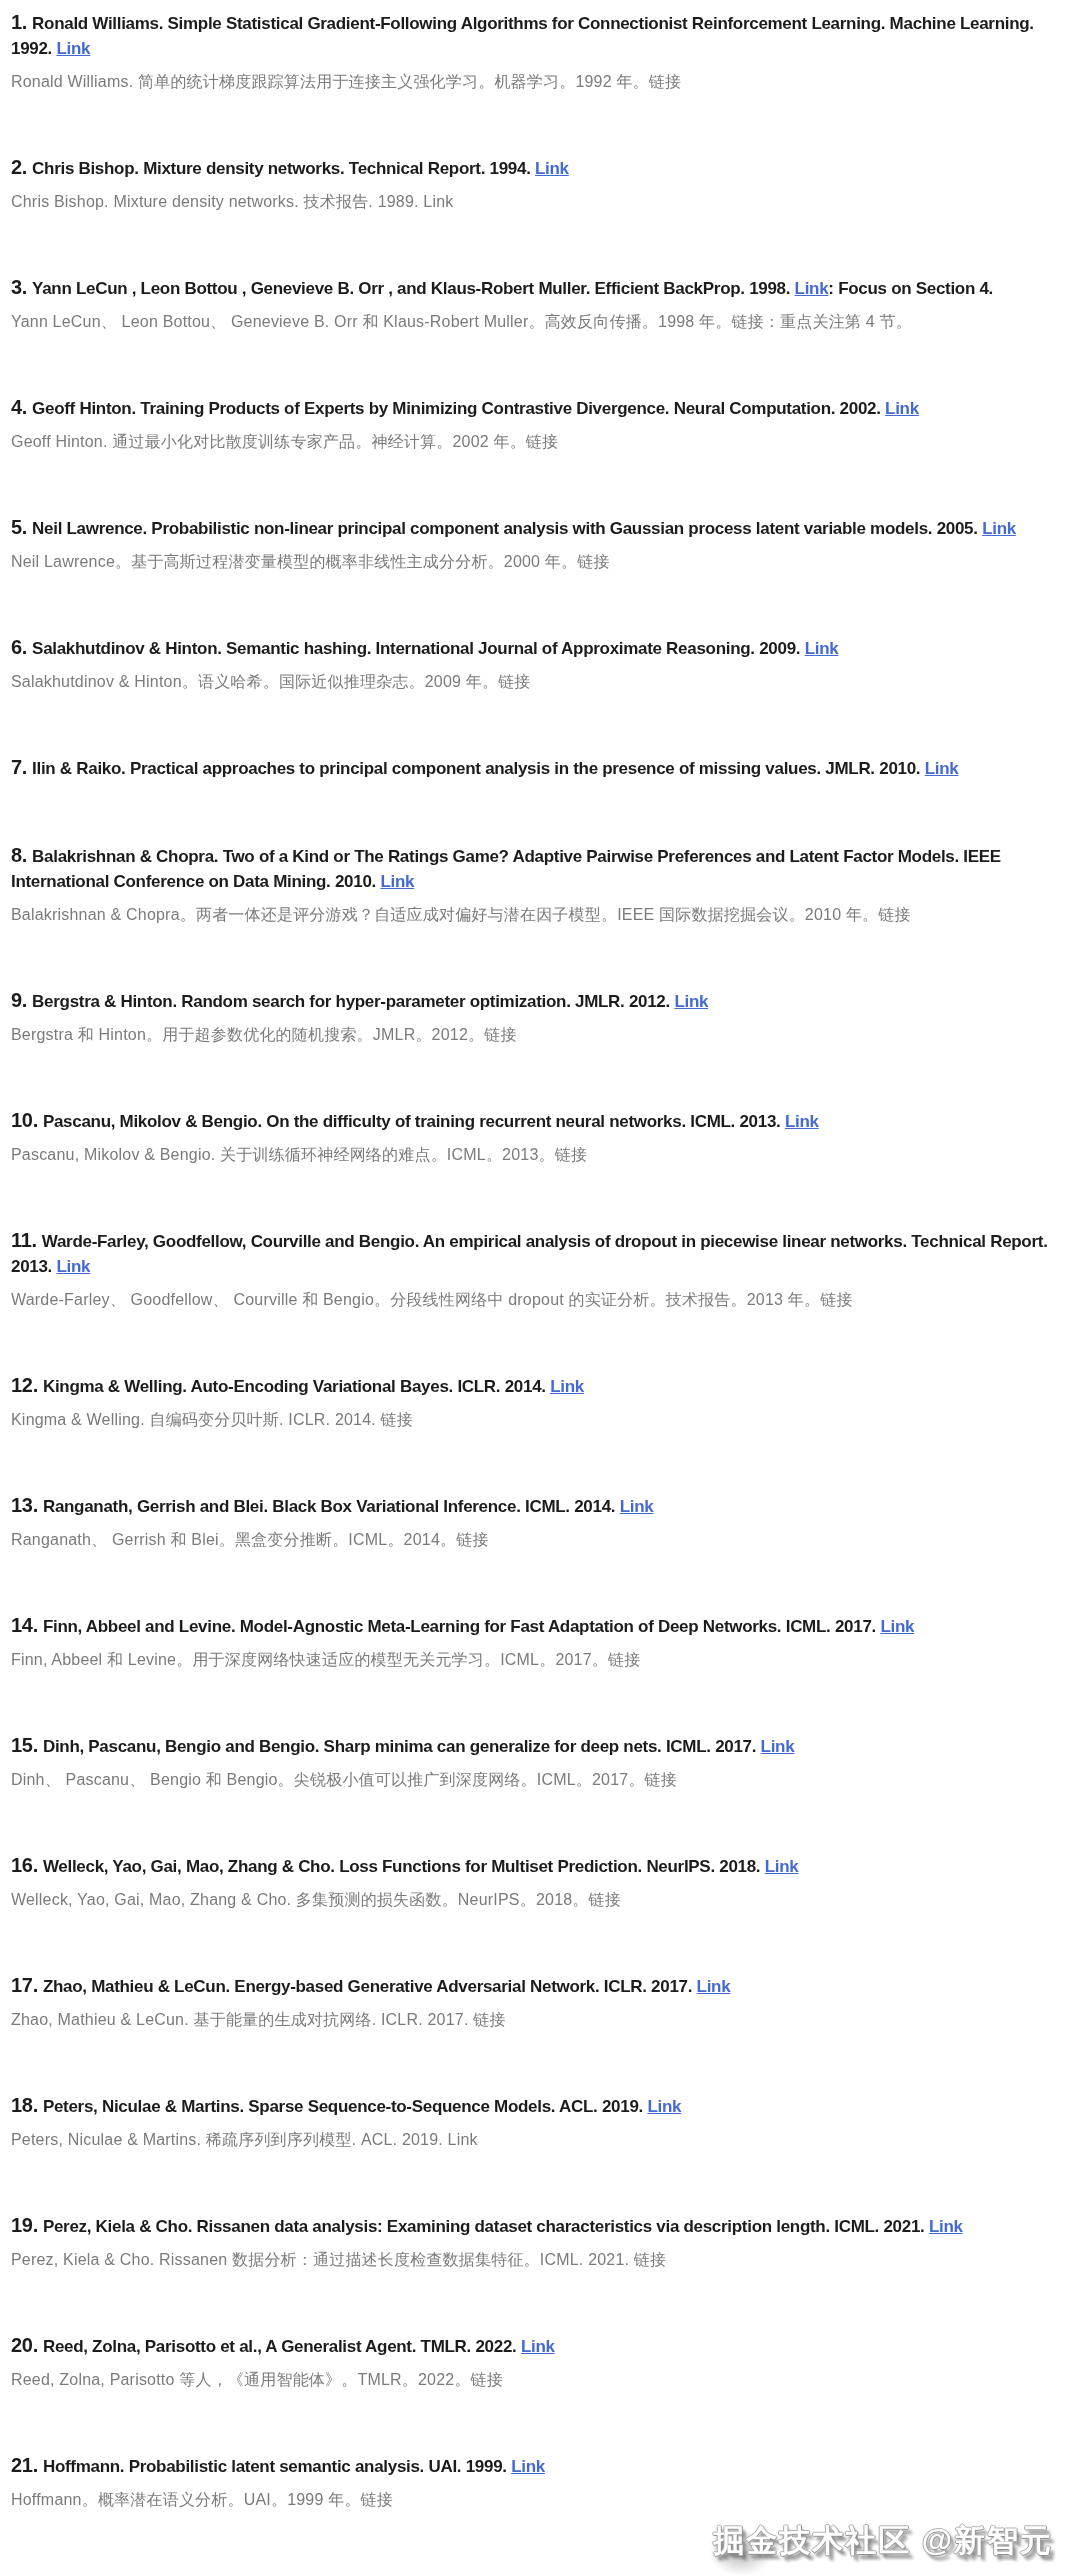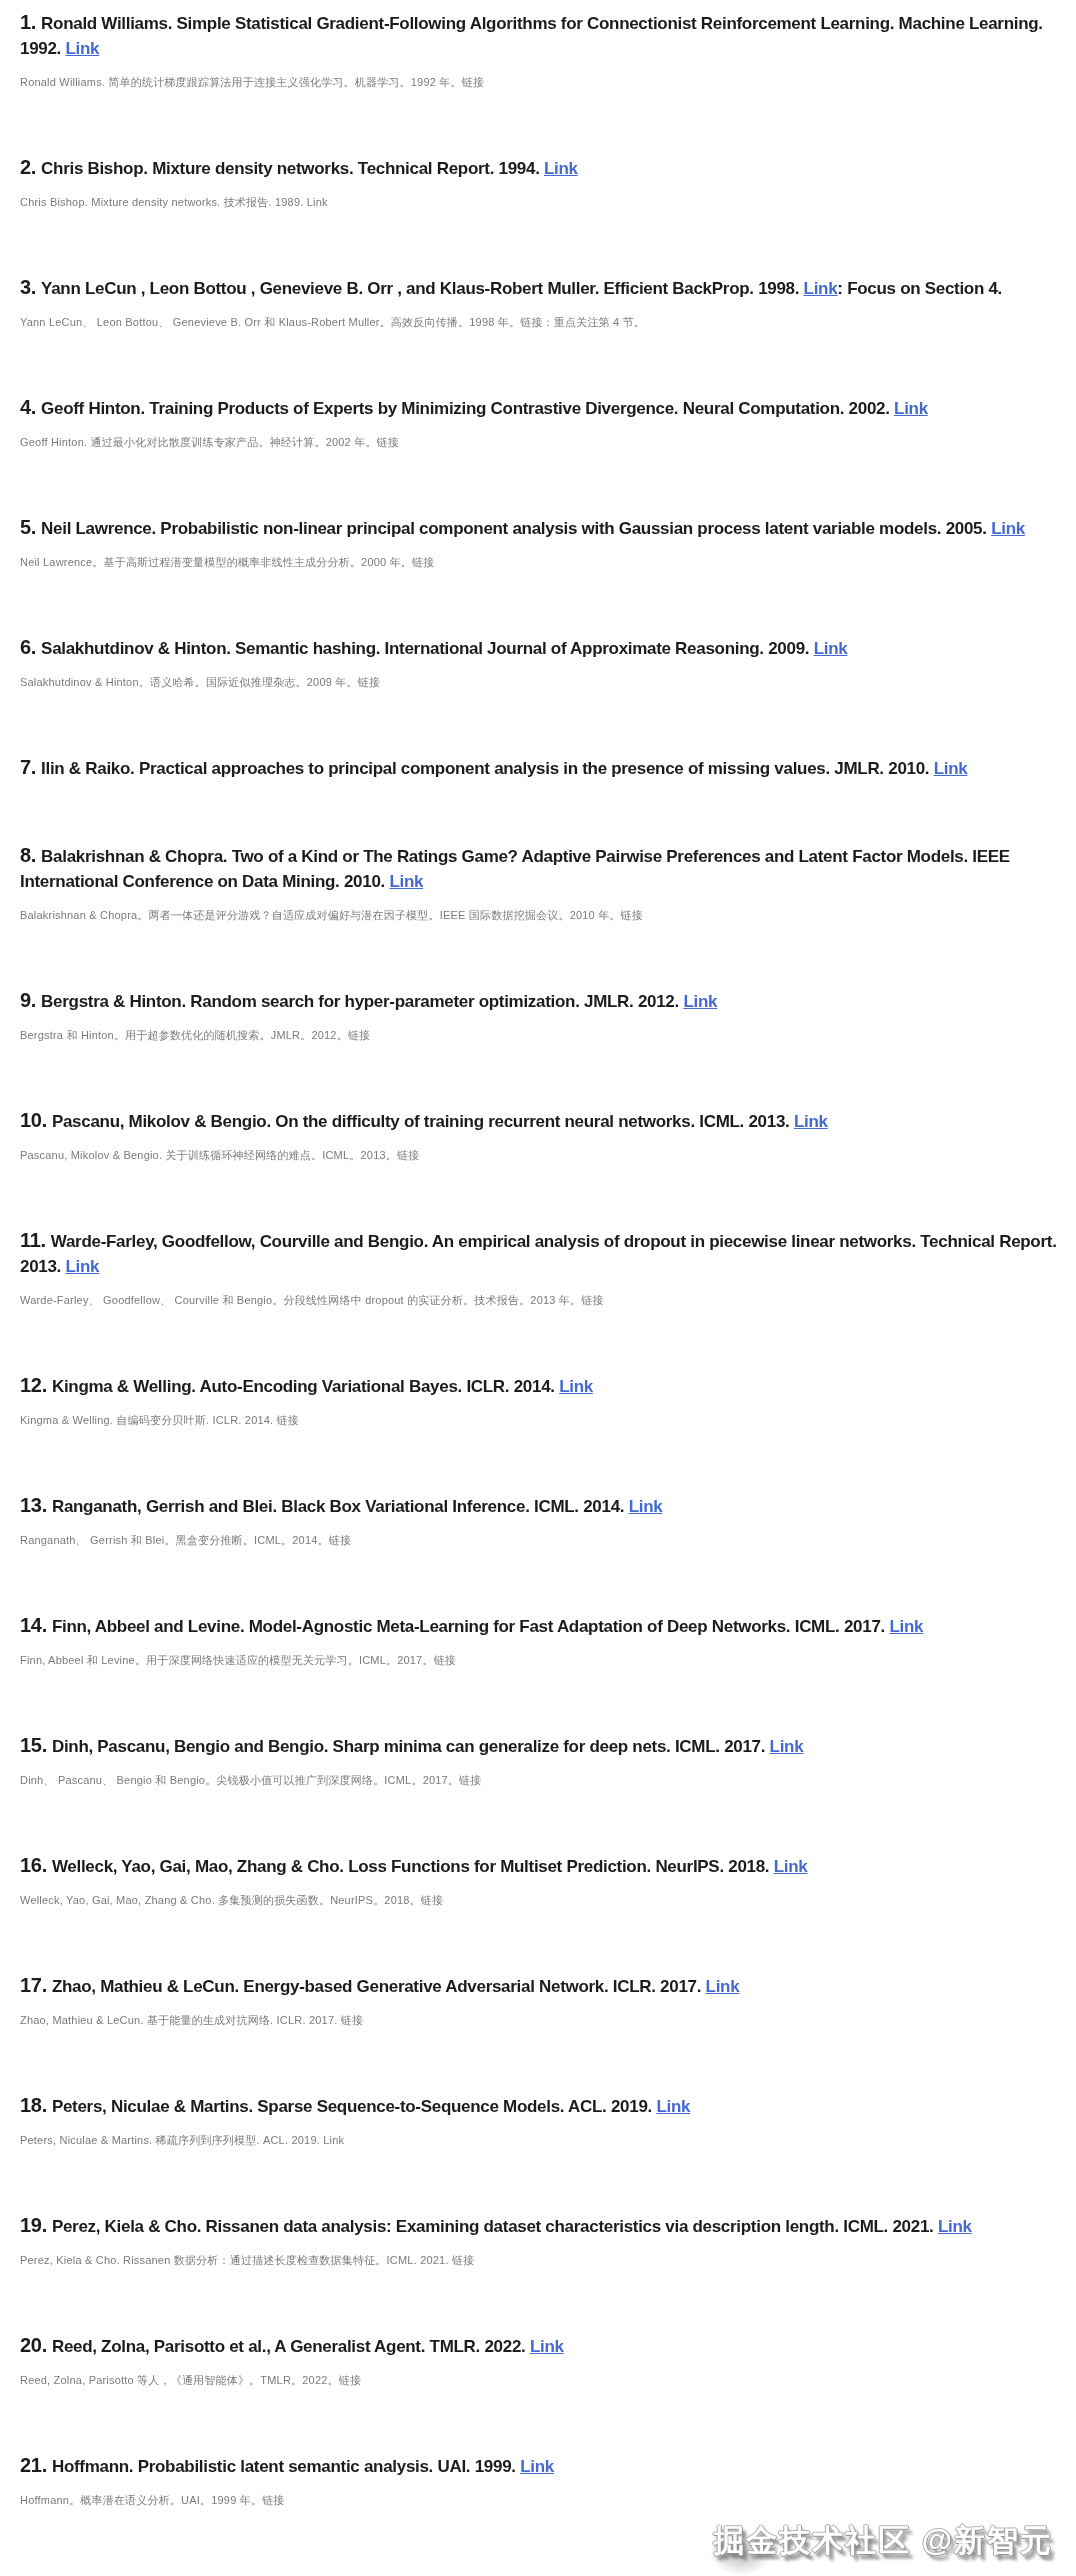--- a/index.html
+++ b/index.html
@@ -11,21 +11,21 @@
     position: relative;
     font-family: "Liberation Sans", "DejaVu Sans", sans-serif;
   }
   .page { width: 100%; height: 100%; position: relative; }
 
   #ref-list {
     list-style: none;
     margin: 0;
     padding: 10px 8px 0 8px;
   }
-  .ref { margin: 0 0 62px 12px; }
+  .ref { margin: 0 0 62px 3px; }
 
   .en {
     margin: 0 0 10px 0;
     font-size: 17px;
     line-height: 25px;
     font-weight: 700;
     letter-spacing: -0.3px;
     color: var(--text, #1c1c1c);
   }
   .num {
@@ -33,21 +33,21 @@
     margin-right: 5px;
   }
   .en a.link {
     color: var(--link, #4569d2);
     text-decoration: underline;
     cursor: pointer;
   }
 
   .zh {
     margin: 0;
-    font-size: 11px;
+    font-size: 16px;
     line-height: 22px;
     font-weight: 400;
     letter-spacing: 0.2px;
     color: var(--translation, #7b7b7b);
   }
 
   .watermark {
     position: absolute;
     right: 24px;
     bottom: 14px;

